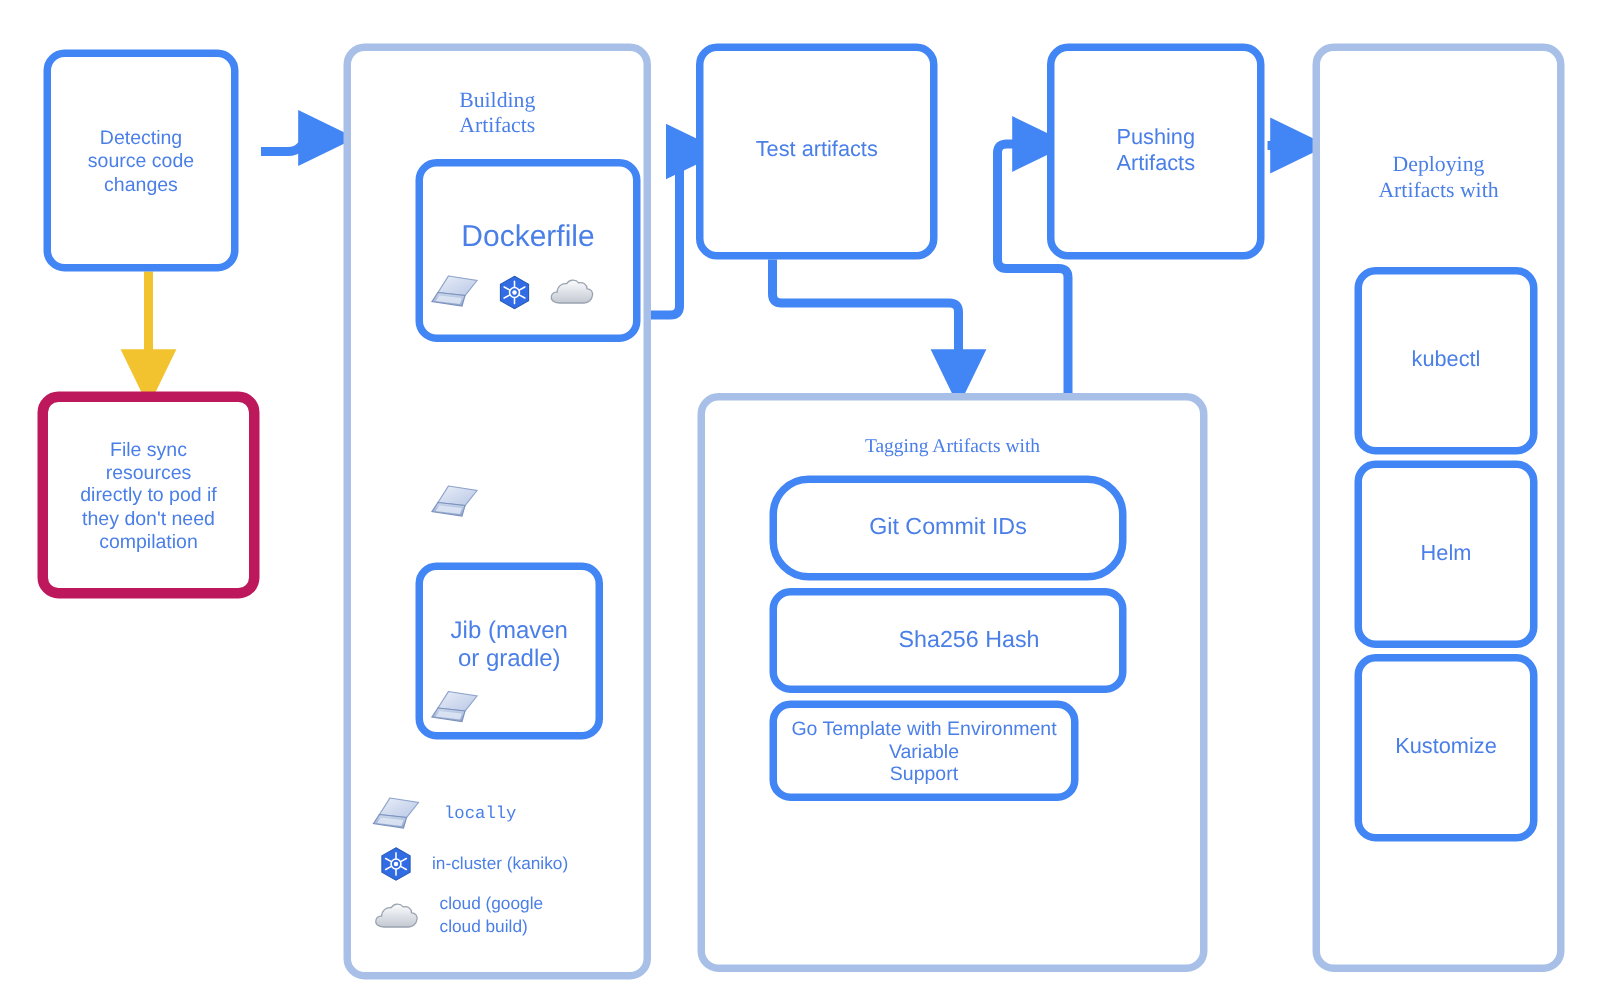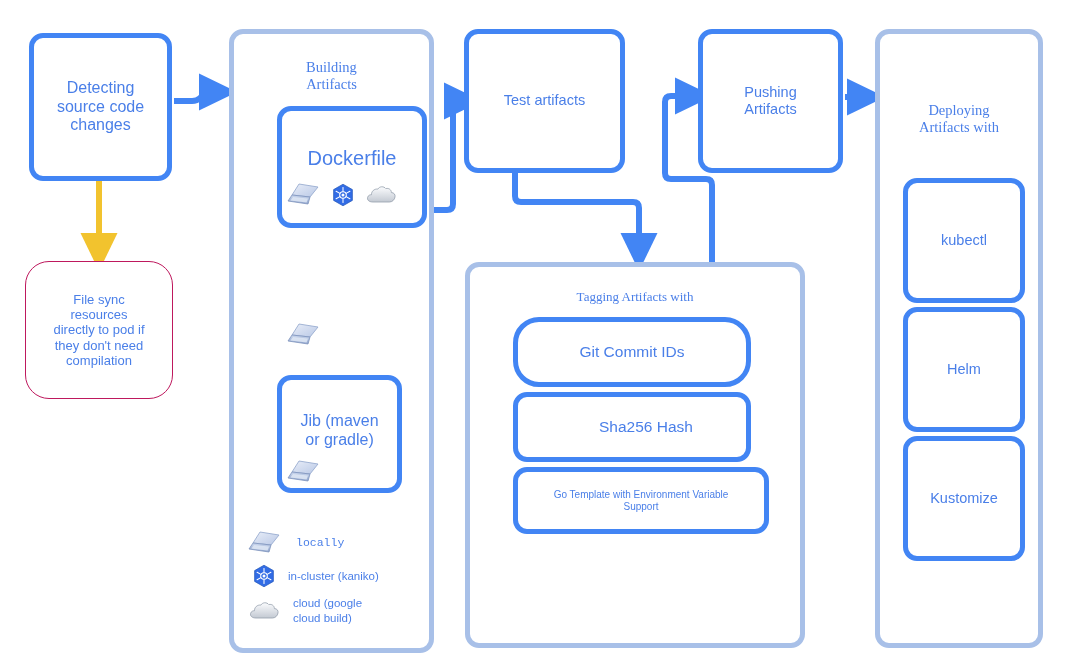--- a/index.html
+++ b/index.html
@@ -33,22 +33,22 @@
     border-radius: 14px;
   }
   
   .box-light {
     border: 5px solid #a8c0e8;
     border-radius: 14px;
     align-items: flex-start;
     justify-content: center;
   }
   .box-yellow {
-    border: 1px solid #be185d;
-    border-radius: 24px;
+    border: 7px solid #be185d;
+    border-radius: 14px;
   }
   .node-label {
     line-height: 1.18;
     padding: 0 6px;
     white-space: pre-line;
   }
   .container-title {
     position: absolute;
     left: 0;
     right: 0;
@@ -106,21 +106,21 @@
 
     <path d="M 434,210 L 447,210 Q 453,210 453,204 L 453,107 Q 453,101 459,101 L 463,101" fill="none" stroke="#4285f4" stroke-width="6" stroke-linecap="butt" marker-end="url(#ah-blue)"></path>
 
     <path d="M 515,173 L 515,196 Q 515,202 521,202 L 633,202 Q 639,202 639,208 L 639,252" fill="none" stroke="#4285f4" stroke-width="6" stroke-linecap="butt" marker-end="url(#ah-blue)"></path>
 
     <path d="M 712,262 L 712,185 Q 712,179 706,179 L 671,179 Q 665,179 665,173 L 665,102 Q 665,96 671,96 L 694,96" fill="none" stroke="#4285f4" stroke-width="6" stroke-linecap="butt" marker-end="url(#ah-blue)"></path>
 
     <path d="M 845,97 L 866,97" fill="none" stroke="#4285f4" stroke-width="6" stroke-linecap="butt" marker-end="url(#ah-blue)"></path>
   </svg>
 
-  <div class="node box-blue" style="left:29px; top:33px; width:143px; height:148px; font-size:16px;">
+  <div class="node box-blue" style="left:29px; top:33px; width:130px; height:148px; font-size:13px;">
     <span class="node-label">Detecting
 source code
 changes</span>
   </div>
 
   <div class="node box-yellow" style="left:25px; top:261px; width:148px; height:138px; font-size:13px;">
     <span class="node-label">File sync
 resources
 directly to pod if
 they don't need
@@ -249,21 +249,21 @@
   </div>
 
   <div class="node box-blue" style="left:513px; top:317px; width:238px; height:70px; font-size:15.5px;border-radius:26px;">
     <span class="node-label">Git Commit IDs</span>
   </div>
 
   <div class="node box-blue" style="left:513px; top:392px; width:238px; height:70px; font-size:15.5px;padding-left:28px;">
     <span class="node-label">Sha256 Hash</span>
   </div>
 
-  <div class="node box-blue" style="left:513px; top:467px; width:256px; height:67px; font-size:10px;">
+  <div class="node box-blue" style="left:513px; top:467px; width:206px; height:67px; font-size:13px;">
     <span class="node-label">Go Template with Environment Variable
 Support</span>
   </div>
 
 
   <div class="node box-blue" style="left:698px; top:29px; width:145px; height:144px; font-size:14.5px;">
     <span class="node-label">Pushing
 Artifacts</span>
   </div>
 

